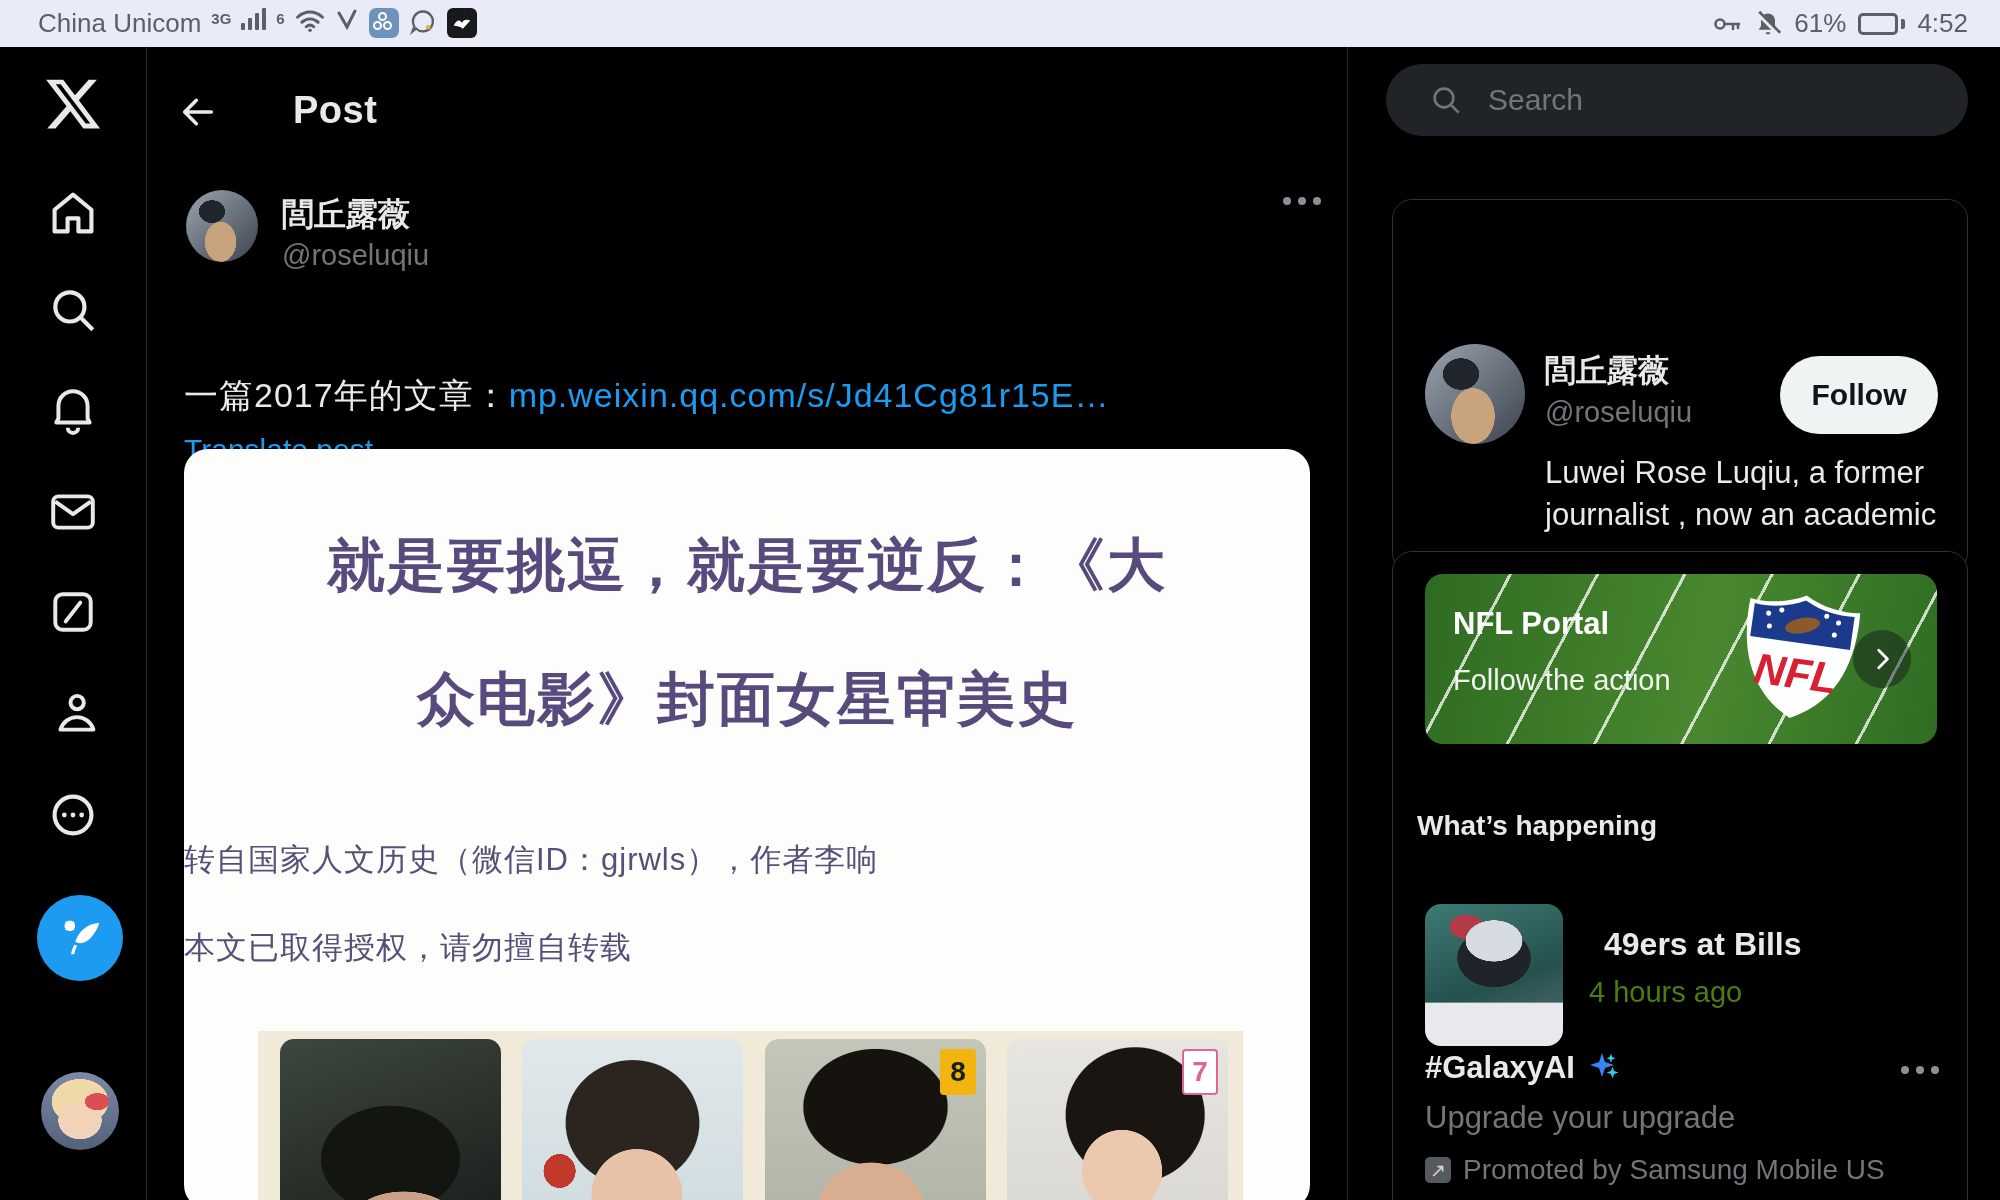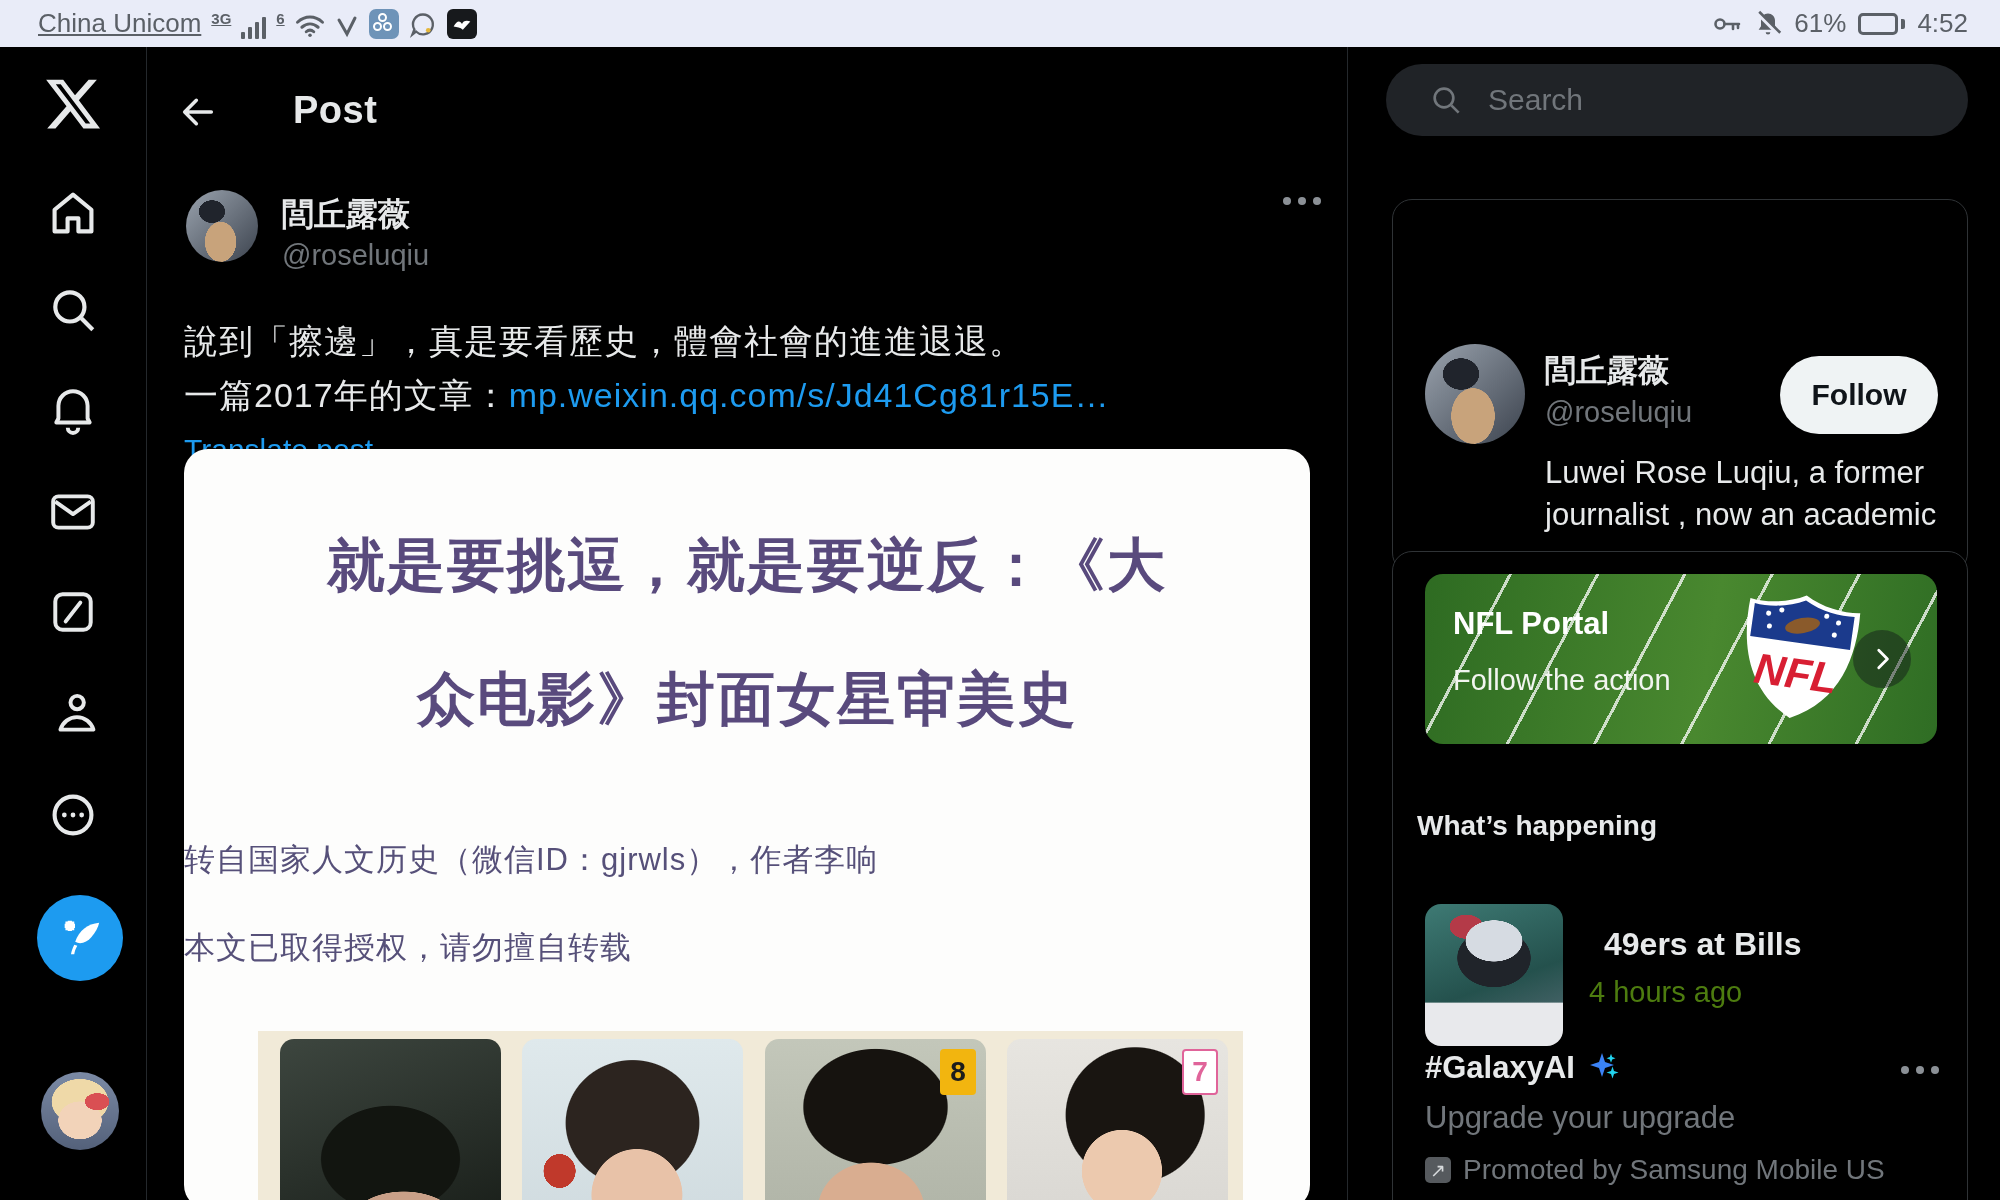--- a/index.html
+++ b/index.html
@@ -8,21 +8,21 @@
     position:relative; overflow:hidden; background:#000;
     font-family:"Liberation Sans", sans-serif;
     -webkit-font-smoothing:antialiased;
   }
   
   .statusbar {
     position:absolute; left:0; top:0; width:2000px; height:47px;
     background:#e9ecf8; color:#5b6067; display:flex; align-items:center;
     font-size:26px;
   }
-  .sb-left { display:flex; align-items:flex-end; gap:10px; margin-left:38px;text-decoration:underline; }
+  .sb-left { display:flex; align-items:flex-start; gap:10px; margin-left:38px; }
   .sb-right { display:flex; align-items:center; gap:12px; margin-left:auto; margin-right:32px; }
   .sb-sup { font-size:15px; font-weight:bold; align-self:flex-start; margin-top:2px; }
   .sigbars { display:flex; align-items:flex-end; gap:3px; height:22px; }
   .sigbars i { display:block; width:4px; background:#5b6067; border-radius:1px; }
   .appicon-blue { width:30px; height:30px; border-radius:7px; background:#6e93b8; position:relative; }
   .appicon-blue i { position:absolute; width:9px; height:9px; border:2px solid #fff; border-radius:50%; }
   .appicon-dark { width:30px; height:30px; border-radius:6px; background:#17191c; display:flex; align-items:center; justify-content:center; }
   .batt { display:flex; align-items:center; gap:3px; }
   .batt .shell { width:40px; height:22px; border:3px solid #5b6067; border-radius:5px; padding:2px; }
   .batt .fill { height:100%; width:62%; background:#5b6067; border-radius:1px; }
@@ -290,21 +290,20 @@
 
   <div class="post-avatar"></div>
   <div class="post-name">閭丘露薇</div>
   <div class="post-handle">@roseluqiu</div>
   <span class="more-dots post-more">
       <i></i>
       <i></i>
       <i></i>
     </span>
 
-  <div class="post-line1">說到「擦邊」，真是要看歷史，體會社會的進進退退。</div>
   <div class="post-line2">
     <span>一篇2017年的文章：</span><a class="post-link" href="#">mp.weixin.qq.com/s/Jd41Cg81r15E…</a>
   </div>
   <div class="translate">Translate post</div>
 
   <div class="card">
     <div class="card-title ct1">就是要挑逗，就是要逆反：《大</div>
     <div class="card-title ct2">众电影》封面女星审美史</div>
     <div class="card-sub cs1">转自国家人文历史（微信ID：gjrwls），作者李响</div>
     <div class="card-sub cs2">本文已取得授权，请勿擅自转载</div>

